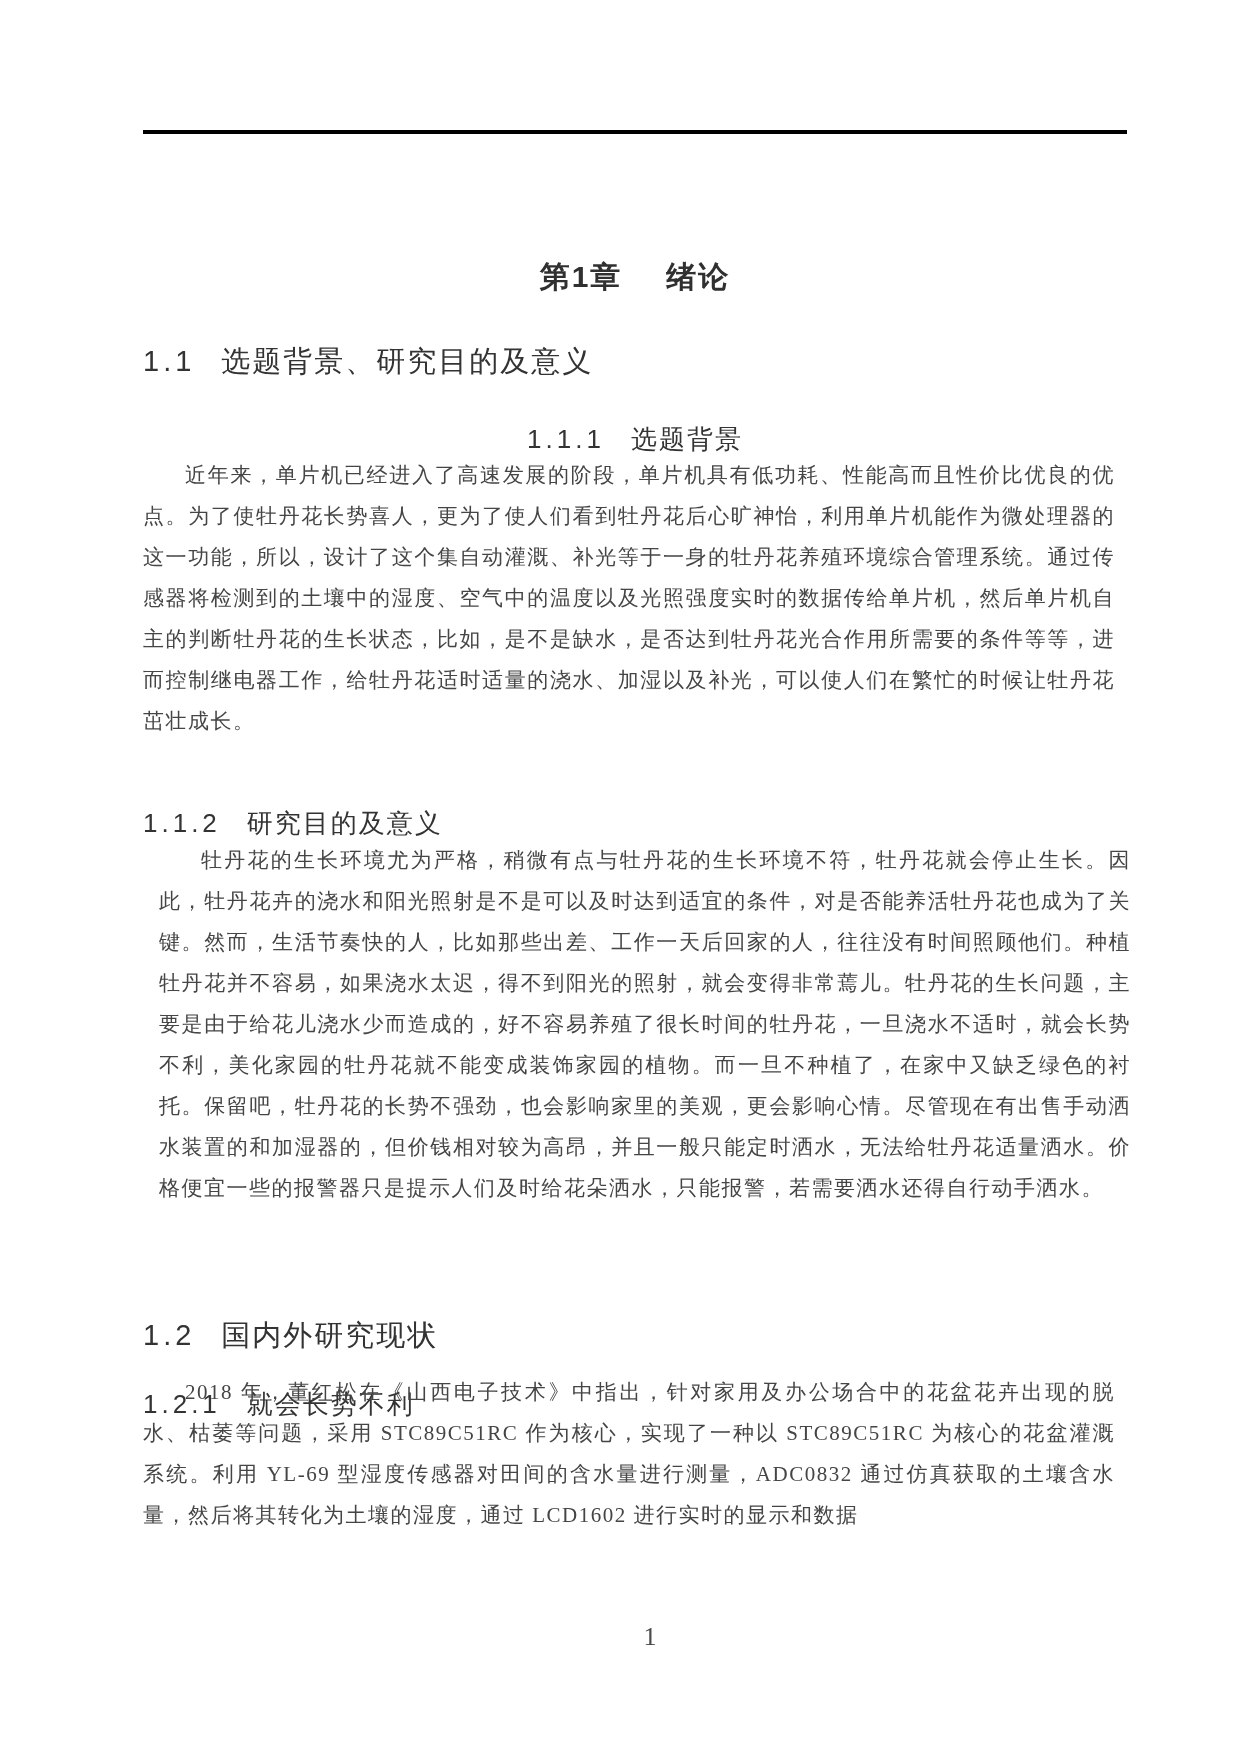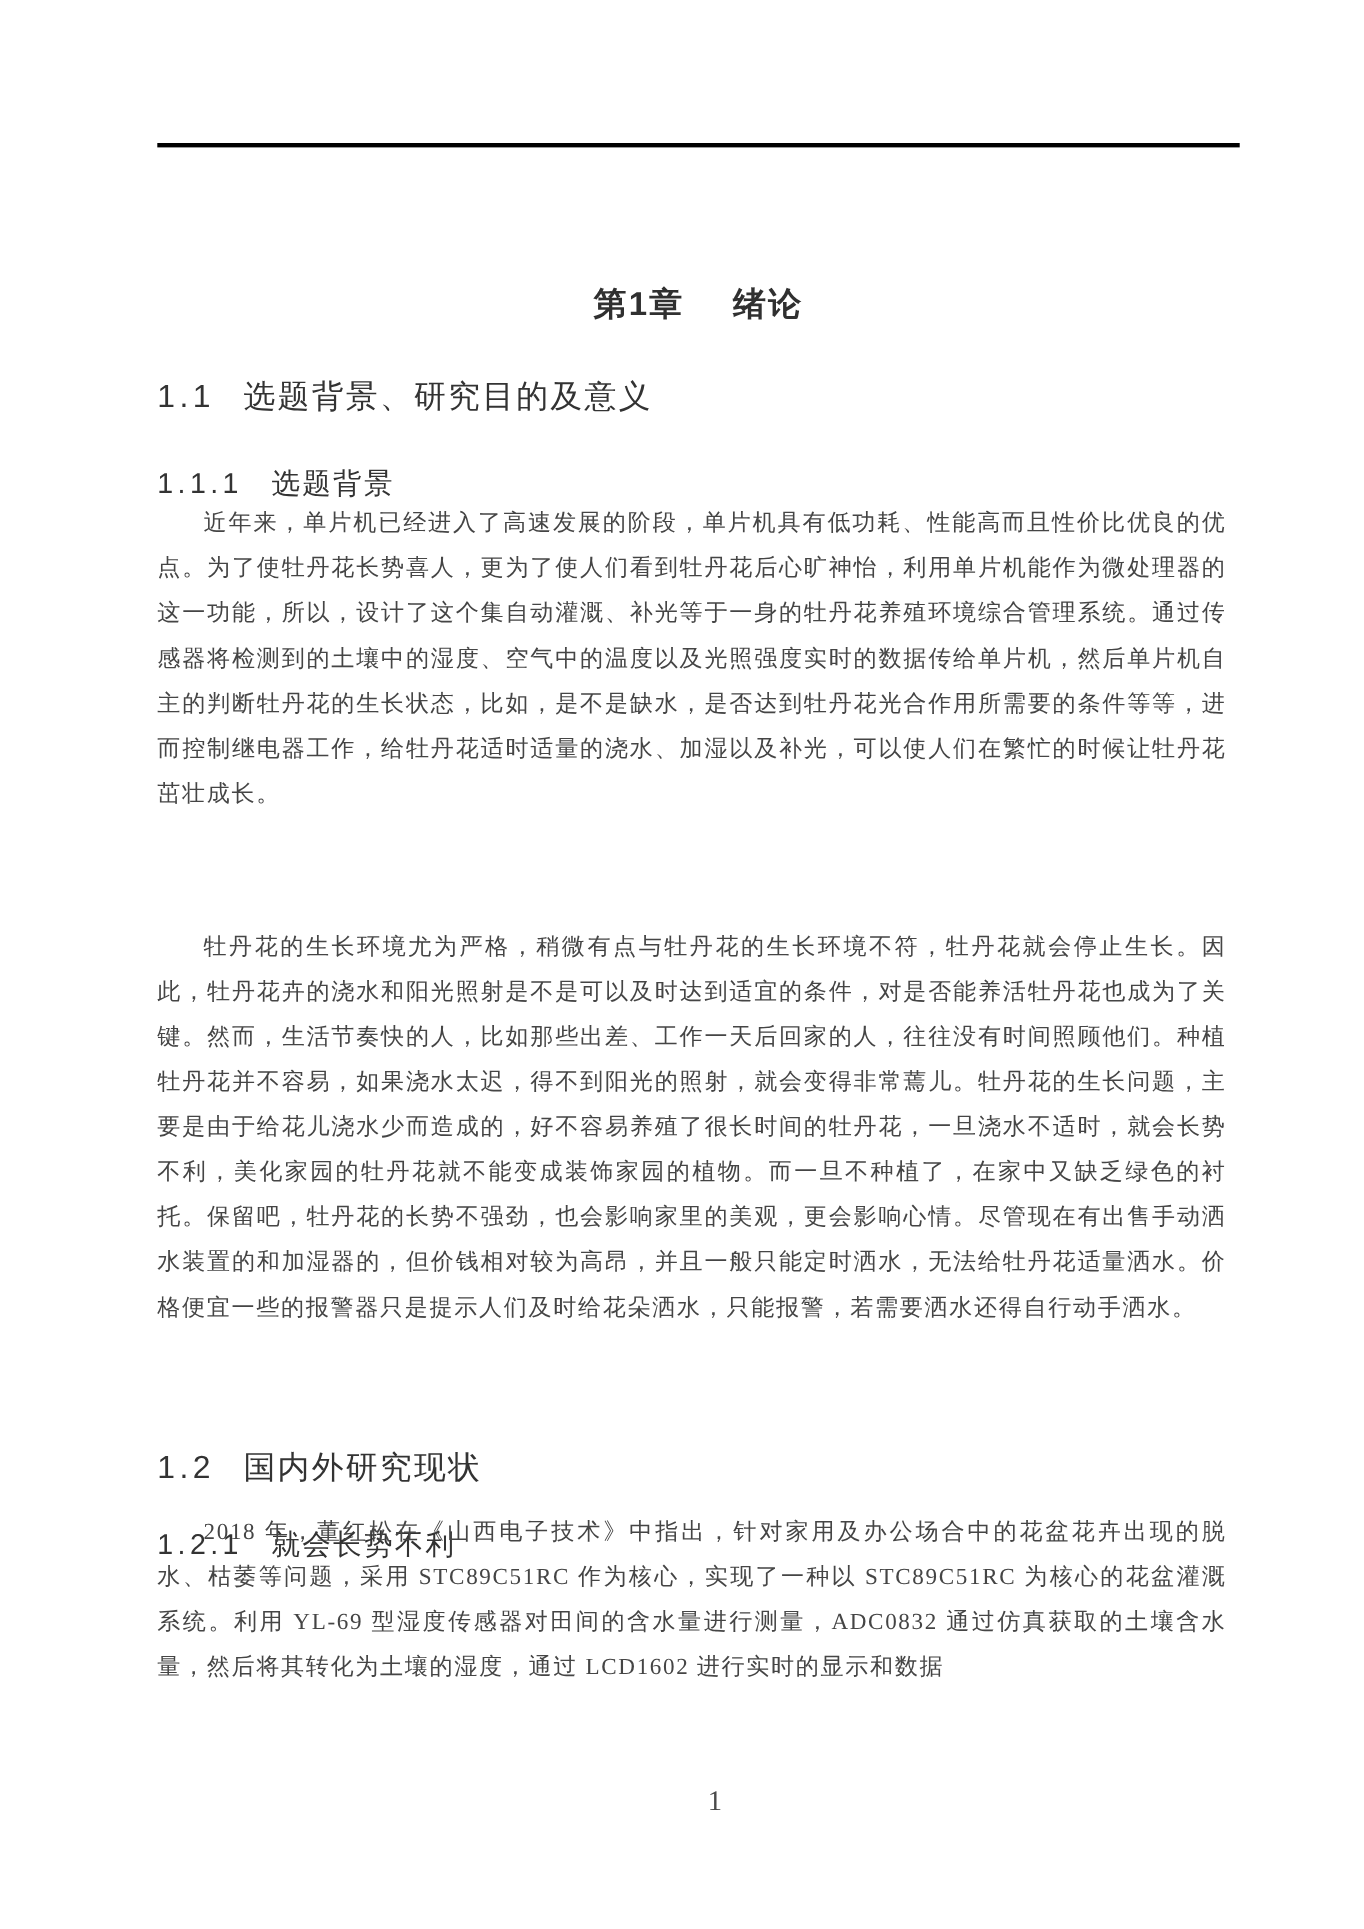--- a/index.html
+++ b/index.html
@@ -65,23 +65,23 @@
     font-size: 21px;
     line-height: 41px;
     letter-spacing: 1.5px;
     color: #454545;
     text-align: justify;
     text-indent: 2em;
     margin: 0;
   }
   #para-background { top: 455px; }
   #sec-1-1   { top: 322px; }
-  #sec-1-1-1 { top: 399px; }
+  #sec-1-1-1 { top: 399px; text-align: center; }
   #sec-1-1-2 { top: 783px; }
-  #para-purpose { top: 840px; }
+  #para-purpose { top: 840px; margin-left: 16px; }
   #sec-1-2   { top: 1296px; }
   #sec-1-2-1 { top: 1364px; }
   #para-domestic { top: 1372px; }
   .page-number {
     position: absolute;
     left: 143px;
     top: 1622px;
     width: 1014px;
     text-align: center;
     font-family: "Liberation Serif", serif;
@@ -104,20 +104,23 @@
   <h2 class="sec-h2" id="sec-1-1">
     <span class="sec-num">1.1</span><span class="sec-title">选题背景、研究目的及意义</span>
   </h2>
 
   <h3 class="sec-h3" id="sec-1-1-1">
     <span class="sec-num">1.1.1</span><span class="sec-title">选题背景</span>
   </h3>
 
   <p class="para" id="para-background">近年来，单片机已经进入了高速发展的阶段，单片机具有低功耗、性能高而且性价比优良的优点。为了使牡丹花长势喜人，更为了使人们看到牡丹花后心旷神怡，利用单片机能作为微处理器的这一功能，所以，设计了这个集自动灌溉、补光等于一身的牡丹花养殖环境综合管理系统。通过传感器将检测到的土壤中的湿度、空气中的温度以及光照强度实时的数据传给单片机，然后单片机自主的判断牡丹花的生长状态，比如，是不是缺水，是否达到牡丹花光合作用所需要的条件等等，进而控制继电器工作，给牡丹花适时适量的浇水、加湿以及补光，可以使人们在繁忙的时候让牡丹花茁壮成长。</p>
 
+  <h3 class="sec-h3" id="sec-1-1-2">
+    <span class="sec-num">1.1.2</span><span class="sec-title">研究目的及意义</span>
+  </h3>
 
   <p class="para" id="para-purpose">牡丹花的生长环境尤为严格，稍微有点与牡丹花的生长环境不符，牡丹花就会停止生长。因此，牡丹花卉的浇水和阳光照射是不是可以及时达到适宜的条件，对是否能养活牡丹花也成为了关键。然而，生活节奏快的人，比如那些出差、工作一天后回家的人，往往没有时间照顾他们。种植牡丹花并不容易，如果浇水太迟，得不到阳光的照射，就会变得非常蔫儿。牡丹花的生长问题，主要是由于给花儿浇水少而造成的，好不容易养殖了很长时间的牡丹花，一旦浇水不适时，就会长势不利，美化家园的牡丹花就不能变成装饰家园的植物。而一旦不种植了，在家中又缺乏绿色的衬托。保留吧，牡丹花的长势不强劲，也会影响家里的美观，更会影响心情。尽管现在有出售手动洒水装置的和加湿器的，但价钱相对较为高昂，并且一般只能定时洒水，无法给牡丹花适量洒水。价格便宜一些的报警器只是提示人们及时给花朵洒水，只能报警，若需要洒水还得自行动手洒水。</p>
 
   <h2 class="sec-h2" id="sec-1-2">
     <span class="sec-num">1.2</span><span class="sec-title">国内外研究现状</span>
   </h2>
 
   <h3 class="sec-h3" id="sec-1-2-1">
     <span class="sec-num">1.2.1</span><span class="sec-title">就会长势不利</span>
   </h3>

